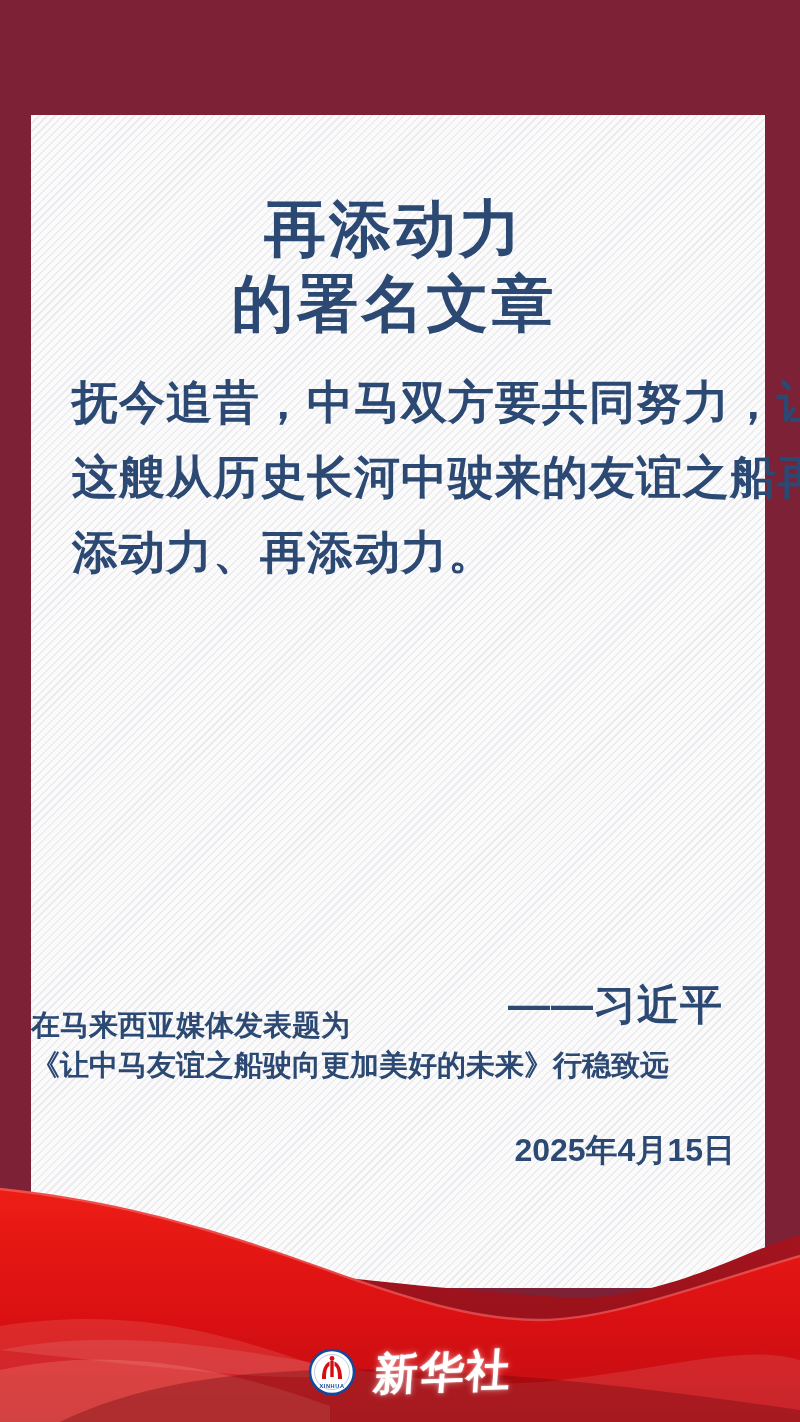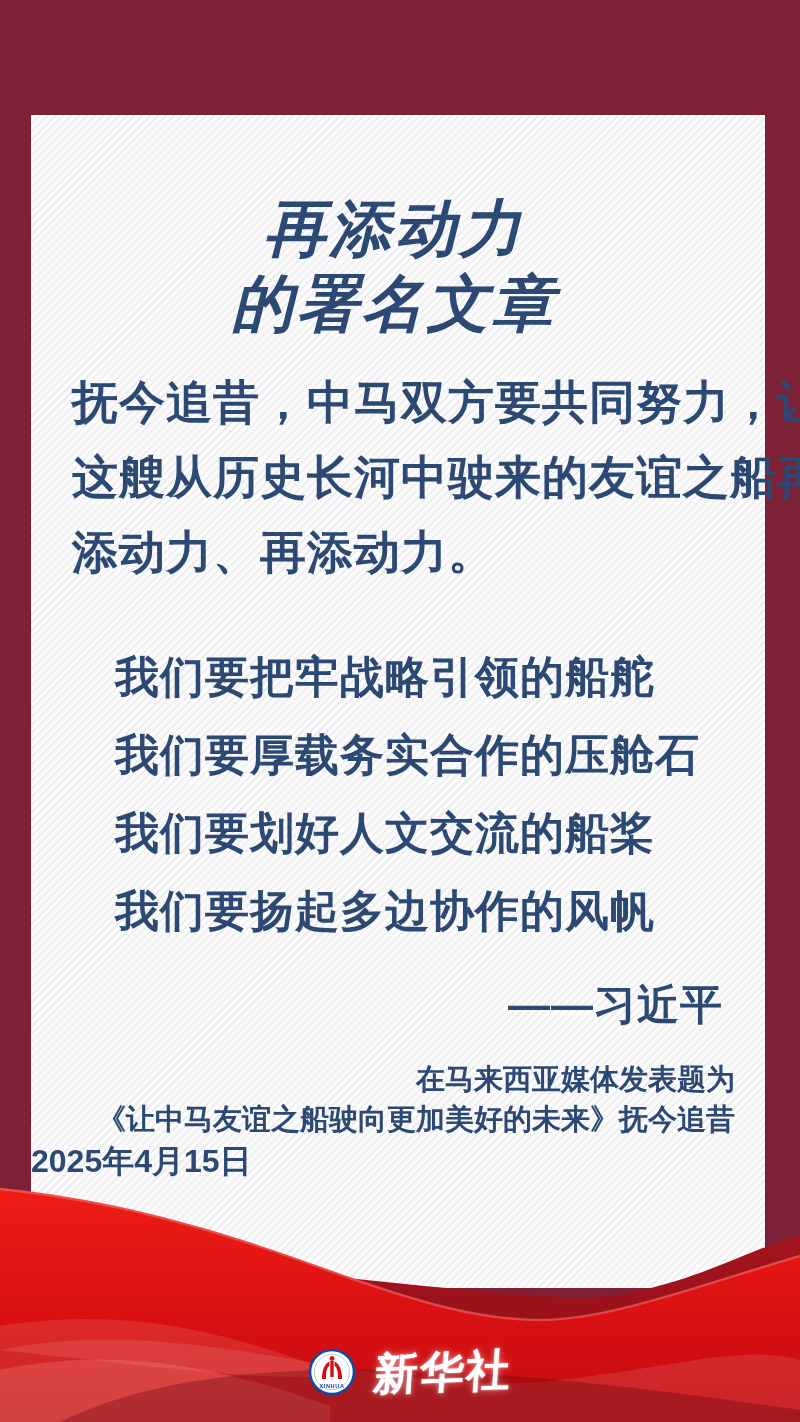--- a/index.html
+++ b/index.html
@@ -10,43 +10,43 @@
   }
   .card{
     position:absolute;left:31px;top:115px;width:734px;height:1173px;
     background-color:#fcfbfb;
     background-image:repeating-linear-gradient(135deg,
       rgba(182,182,196,0.22) 0px, rgba(182,182,196,0.22) 1.6px,
       transparent 1.6px, transparent 5.6px);
   }
   .title{
     position:absolute;top:76px;left:0;right:8px;text-align:center;
-    color:#2b4973;font-size:62px;font-weight:800;line-height:75px;letter-spacing:3px;font-style:italic;
+    color:#2b4973;font-size:62px;font-weight:800;line-height:75px;letter-spacing:3px;
   }
   .quote{
     position:absolute;top:250px;left:41px;right:30px;
     color:#2b4973;font-size:46px;font-weight:700;line-height:75px;
     letter-spacing:1px;white-space:nowrap;
   }
   .slogans{
     position:absolute;top:523px;left:84px;right:20px;
     color:#2b4973;font-size:44px;font-weight:700;line-height:78px;
     letter-spacing:1px;white-space:nowrap;
   }
   .signature{
     position:absolute;top:862px;left:4px;right:42px;text-align:right;
     color:#2b4973;font-size:42px;font-weight:800;letter-spacing:1px;
   }
   .source{
-    position:absolute;top:944px;left:0;right:30px;text-align:right;
+    position:absolute;top:890px;left:0;right:30px;text-align:left;
     color:#2b4973;font-size:29px;font-weight:700;line-height:40px;
   }
   .date{
-    position:absolute;top:1014px;left:0;right:30px;text-align:left;
-    color:#2b4973;font-size:32px;font-weight:700;margin-top:11px;
+    position:absolute;top:1014px;left:0;right:30px;text-align:right;
+    color:#2b4973;font-size:32px;font-weight:700;
   }
   .waves{position:absolute;left:0;top:1112px;width:800px;height:310px;}
   .brand{
     position:absolute;left:308px;top:1342px;width:300px;height:60px;
     display:flex;align-items:center;z-index:5;
   }
   .brand .emblem{width:48px;height:48px;flex:0 0 48px;}
   .brand .agency{
     margin-left:18px;color:#ffffff;font-size:44px;font-weight:700;
     letter-spacing:2px;transform:skewX(-6deg) rotate(-2deg);
@@ -62,32 +62,26 @@
     <div>再添动力</div>
     <div>的署名文章</div>
   </div>
 
   <div class="quote">
     <div>抚今追昔，中马双方要共同努力，让</div>
     <div>这艘从历史长河中驶来的友谊之船再</div>
     <div>添动力、再添动力。</div>
   </div>
 
-  <div class="slogans">
-    <div>我们要把牢战略引领的船舵</div>
-    <div>我们要厚载务实合作的压舱石</div>
-    <div>我们要划好人文交流的船桨</div>
-    <div>我们要扬起多边协作的风帆</div>
-  </div>
 
   <div class="signature">——习近平</div>
 
   <div class="source">
     <div>在马来西亚媒体发表题为</div>
-    <div>《让中马友谊之船驶向更加美好的未来》抚今追昔</div>
+    <div>《让中马友谊之船驶向更加美好的未来》行稳致远</div>
   </div>
 
   <div class="date">2025年4月15日</div>
 </div>
 
 <svg class="waves" viewBox="0 0 800 310" preserveAspectRatio="none">
   <defs>
     <linearGradient id="gMain" x1="0" y1="0" x2="0" y2="1">
       <stop offset="0" stop-color="#ee1d16"></stop>
       <stop offset="0.55" stop-color="#da1012"></stop>

